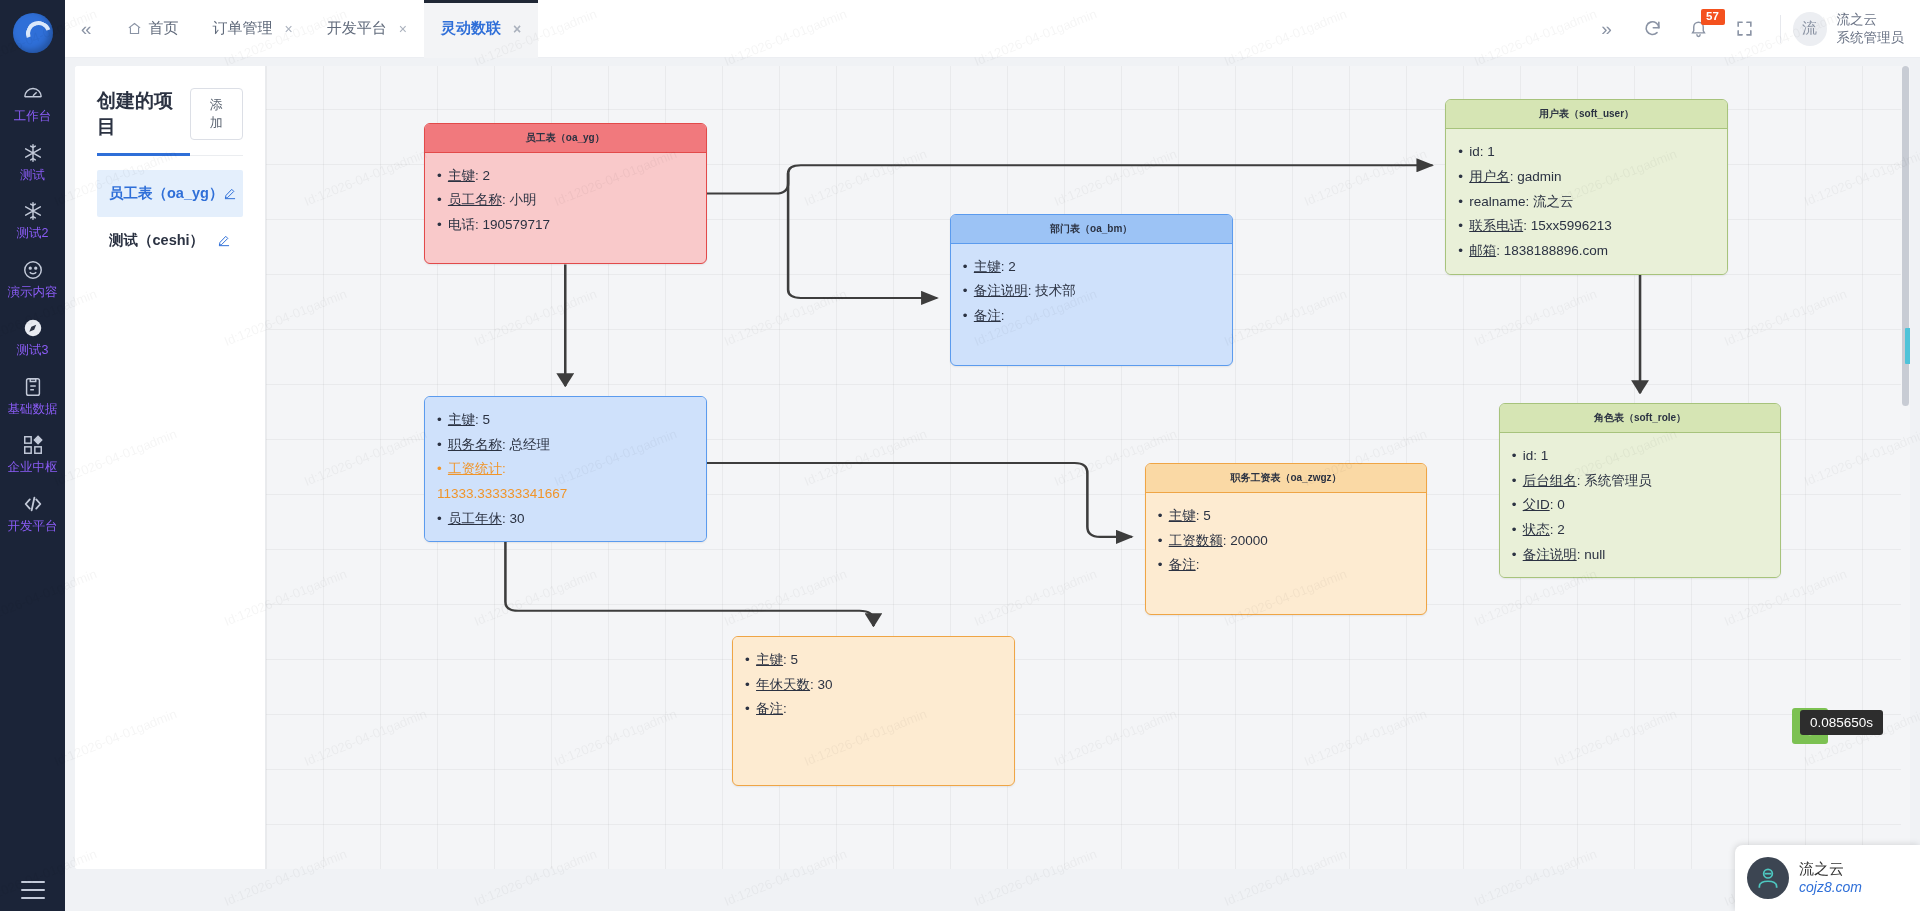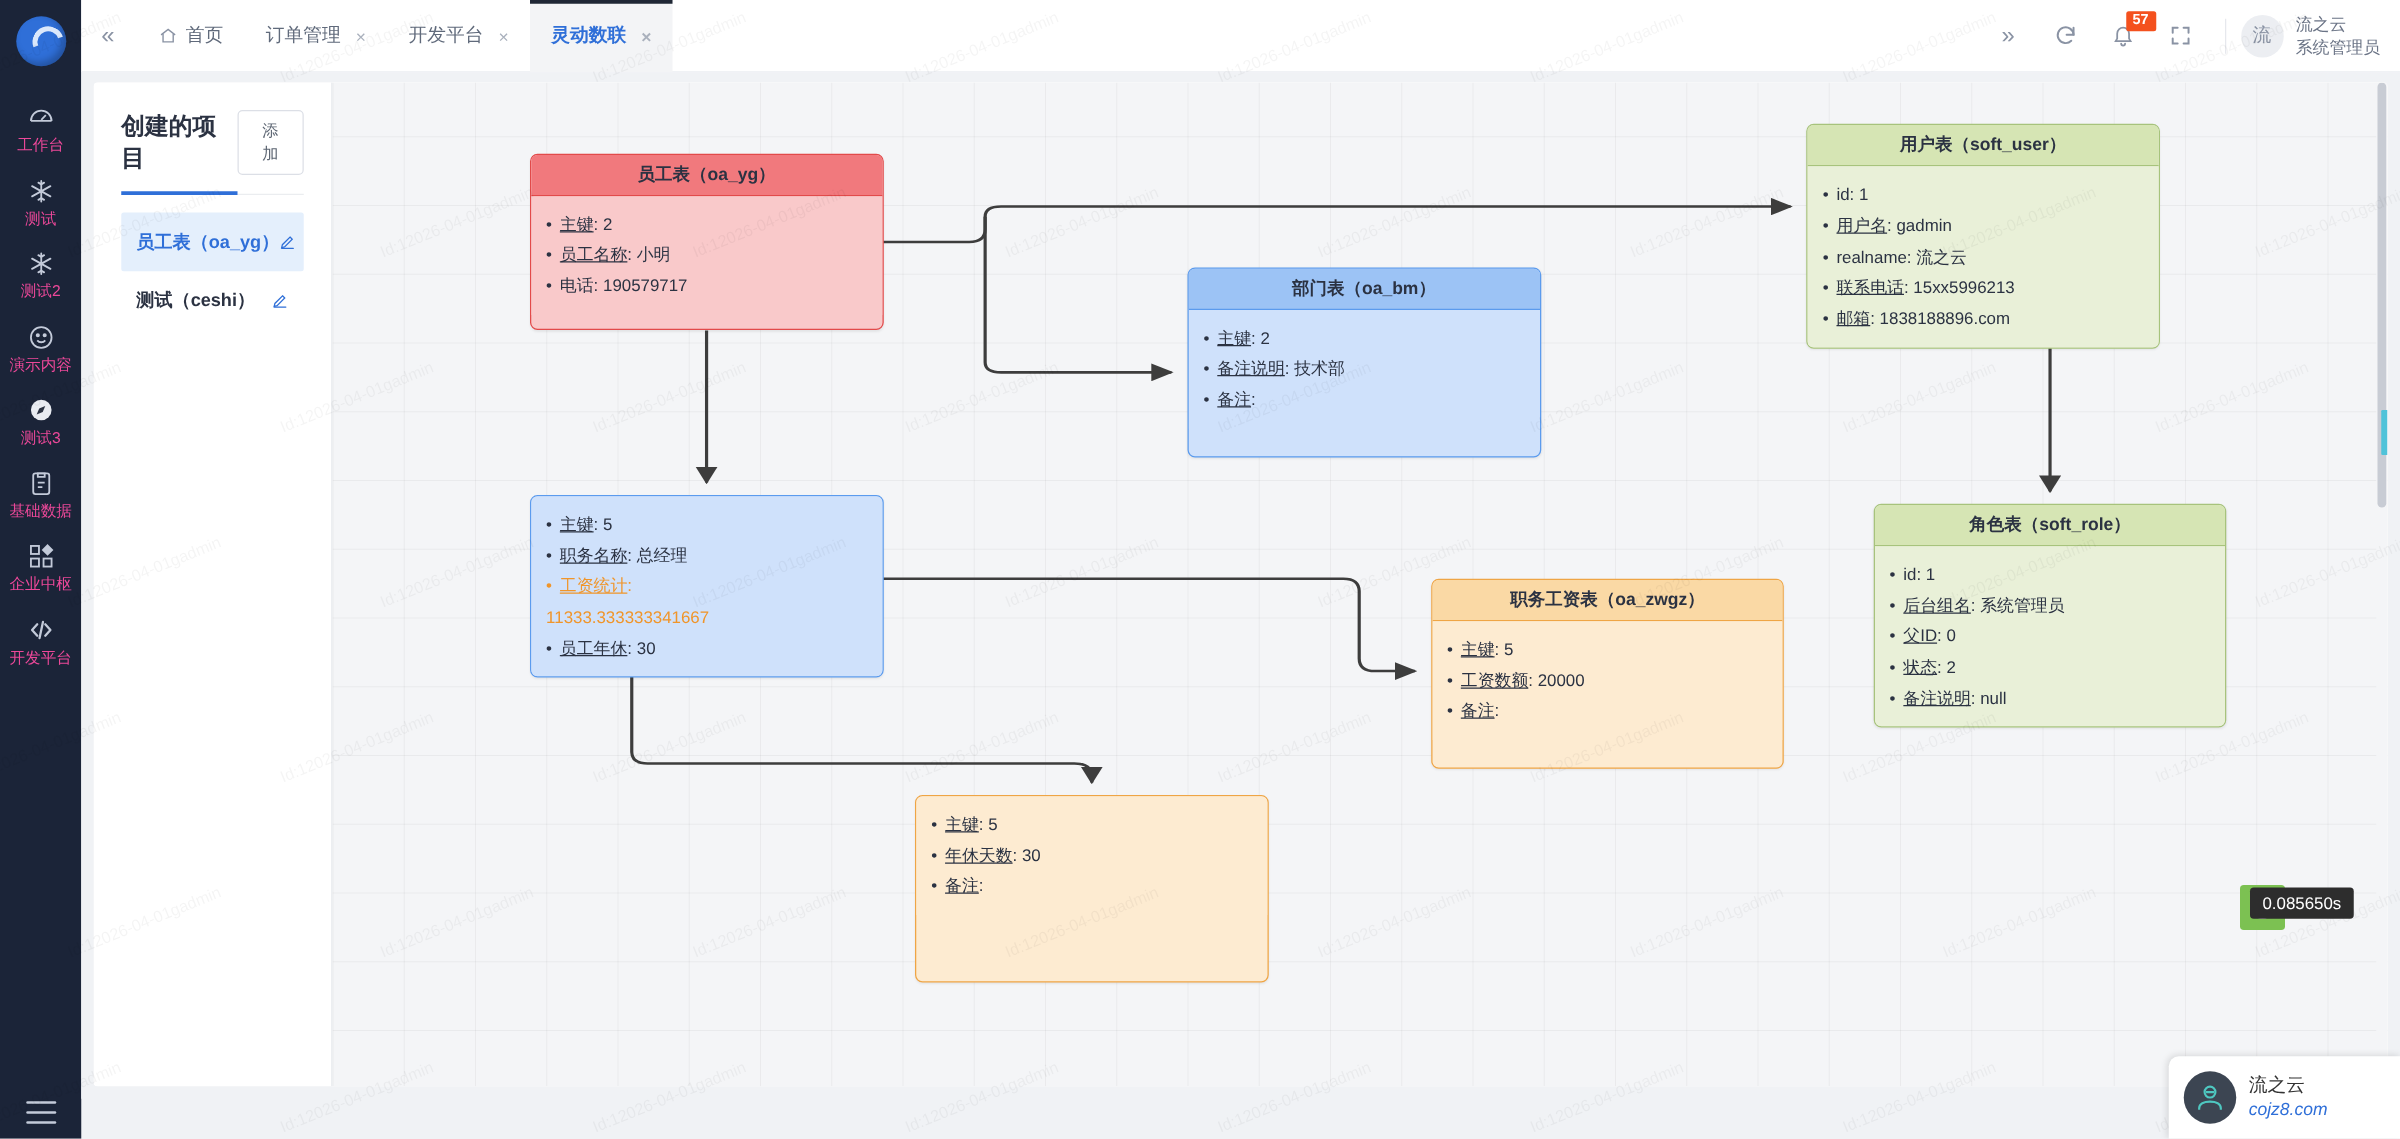--- a/index.html
+++ b/index.html
@@ -33,21 +33,21 @@
     border: 4px solid #dbe8fb; border-right-color: transparent; border-bottom-color: transparent;
     transform: rotate(25deg);
   }
   .rail-items { margin-top: 12px; width: 100%; }
   .rail-item {
     width: 100%; padding: 9px 0 10px; text-align: center; cursor: pointer;
     display: flex; flex-direction: column; align-items: center; gap: 5px;
   }
   .rail-ico { width: 22px; height: 22px; display: block; }
   .rail-ico svg { width: 22px; height: 22px; display: block; }
-  .rail-label { font-size: 12.5px; line-height: 1; color: #ec4899; white-space: nowrap; }
+  .rail-label { font-size: 12.5px; line-height: 1; color: #8b5cf6; white-space: nowrap; }
   .rail-bottom {
     position: absolute; bottom: 12px; left: 0; width: 65px;
     display: flex; justify-content: center;
   }
   .burger { width: 24px; height: 18px; display: flex; flex-direction: column; justify-content: space-between; cursor: pointer; }
   .burger i { display: block; height: 2px; background: #c3cad9; border-radius: 1px; }
   .burger i:nth-child(2) { width: 100%; }
 
   
   .header {
@@ -153,21 +153,21 @@
   }
 
   svg.links { position: absolute; left: 0; top: 0; width: 100%; height: 100%; z-index: 1; }
 
   .node {
     position: absolute; z-index: 3;
     border-radius: 6px; border: 1px solid; overflow: hidden;
     box-shadow: 0 1px 2px rgba(0,0,0,.07);
   }
   .node .nhead {
-    text-align: center; font-weight: bold; font-size: 14px;
+    text-align: center; font-weight: bold; font-size: 10px;
     padding: 7px 6px; border-bottom: 1px solid;
   }
   .node .nbody { padding: 11px 12px 10px 12px; }
   .node .nbody li {
     list-style: none; font-size: 13.5px; color: #2b3242; line-height: 1.38;
     padding: 3px 0 3px 11px; position: relative; white-space: nowrap;
   }
   .node .nbody li::before {
     content: "•"; position: absolute; left: 0; top: 3px; color: #2b3242;
   }

